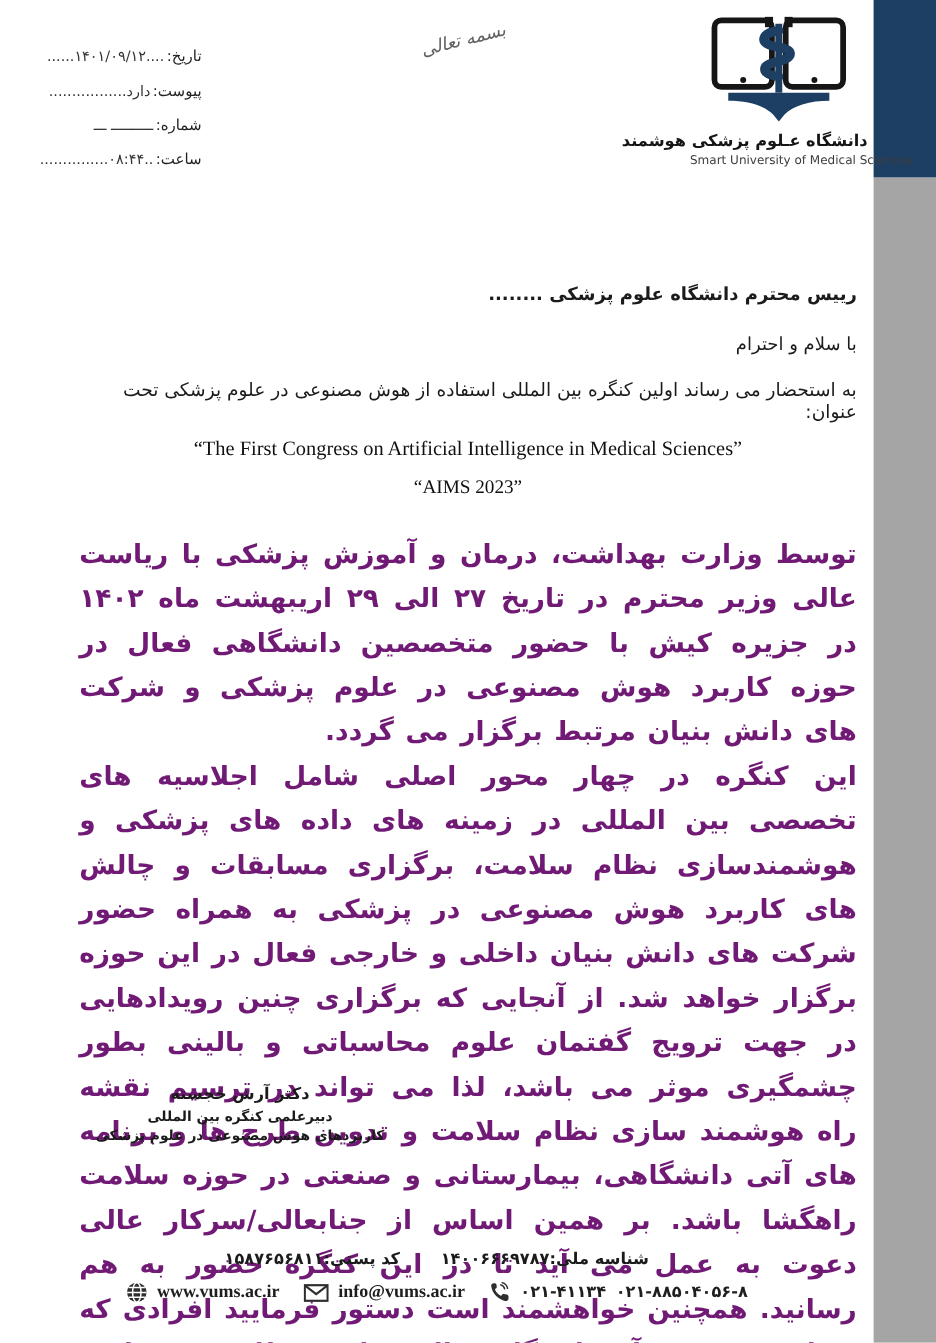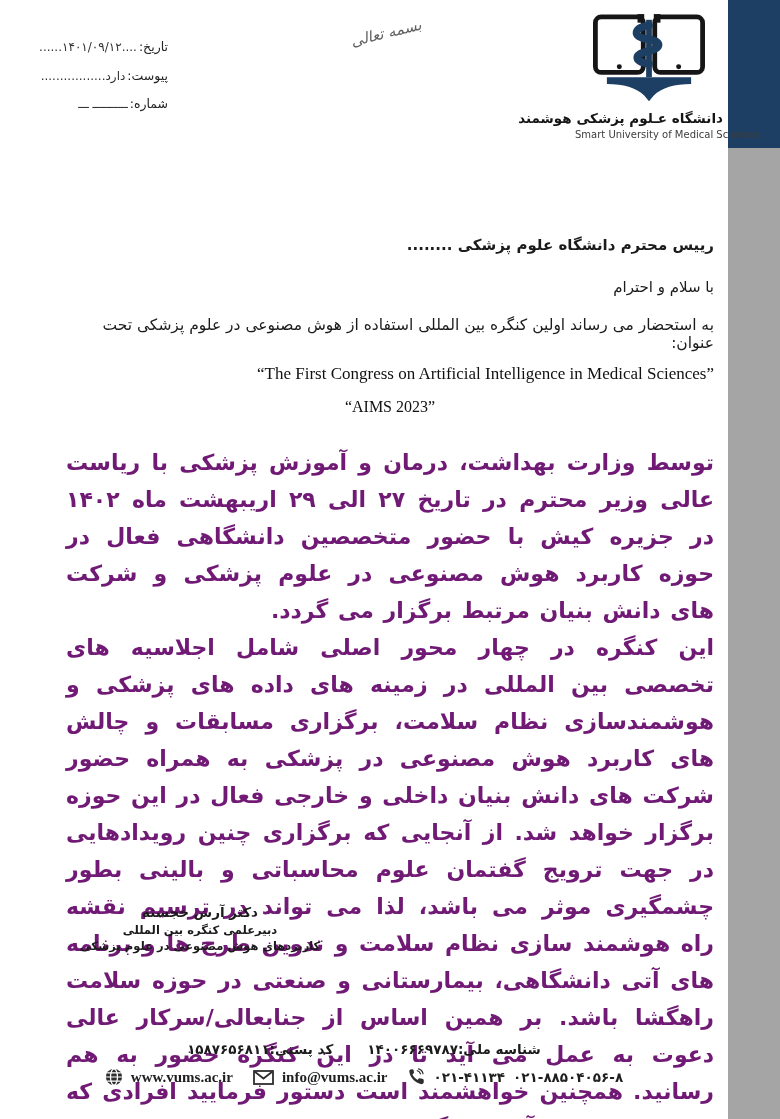--- a/index.html
+++ b/index.html
@@ -27,21 +27,21 @@
   .logo{position:absolute;top:12px;right:57px;width:148px;text-align:right;}
   .logo svg{display:block;margin:0 auto;}
   .logo .fa{font-size:13.5px;font-weight:bold;color:#151515;direction:rtl;margin-top:2px;white-space:nowrap;}
   .logo .en{font-size:10px;color:#3d3d3d;margin-top:3px;white-space:nowrap;}
 
   
   .letter{position:absolute;top:236px;right:66px;width:648px;direction:rtl;text-align:right;}
   .recipient{font-size:15px;font-weight:bold;margin:0 0 24px 0;}
   .salutation{font-size:15px;margin:0 0 20px 0;}
   .intro{font-size:15.5px;margin:0 0 12px 0;}
-  .en-title{direction:ltr;text-align:right;font-family:"Liberation Serif","DejaVu Serif",serif;
+  .en-title{direction:ltr;text-align:center;font-family:"Liberation Serif","DejaVu Serif",serif;
             font-size:17px;margin:0 0 14px 0;color:#111;}
   .en-abbr{direction:ltr;text-align:center;font-family:"Liberation Serif","DejaVu Serif",serif;
            font-size:16px;margin:0 0 28px 0;color:#111;}
   .para{font-size:22px;font-weight:700;line-height:37px;margin:0;
         text-align:justify;text-align-last:right;word-spacing:2px;color:#701a75;}
 
   
   .signature{position:absolute;left:55px;top:903px;width:290px;text-align:center;direction:rtl;}
   .signature .name{font-size:13.5px;font-weight:bold;line-height:19px;}
   .signature .role{font-size:11.5px;font-weight:bold;line-height:16px;}
@@ -61,20 +61,21 @@
 </head>
 <body>
 
 <div class="rail-navy"></div>
 <div class="rail-gray"></div>
 
 <div class="fields">
   <div class="row"><span class="lbl">تاریخ:</span><span class="val">....۱۴۰۱/۰۹/۱۲......</span></div>
   <div class="row"><span class="lbl">پیوست:</span><span class="val">دارد.................</span></div>
   <div class="row"><span class="lbl">شماره:</span><span class="val">ــــــــــ ـــ</span></div>
+  <div class="row"><span class="lbl">ساعت:</span><span class="val">..۰۸:۴۴...............</span></div>
 </div>
 
 <div class="besm">بسمه تعالی</div>
 
 <div class="logo">
   <svg width="134" height="96" viewBox="0 0 140 100" aria-hidden="true">
     <rect x="14" y="5" width="50" height="58" rx="6" fill="none" stroke="#161616" stroke-width="5"></rect>
     <rect x="76" y="5" width="50" height="58" rx="6" fill="none" stroke="#161616" stroke-width="5"></rect>
     <rect x="58" y="2" width="7" height="9" fill="#161616"></rect>
     <rect x="75" y="2" width="7" height="9" fill="#161616"></rect>

